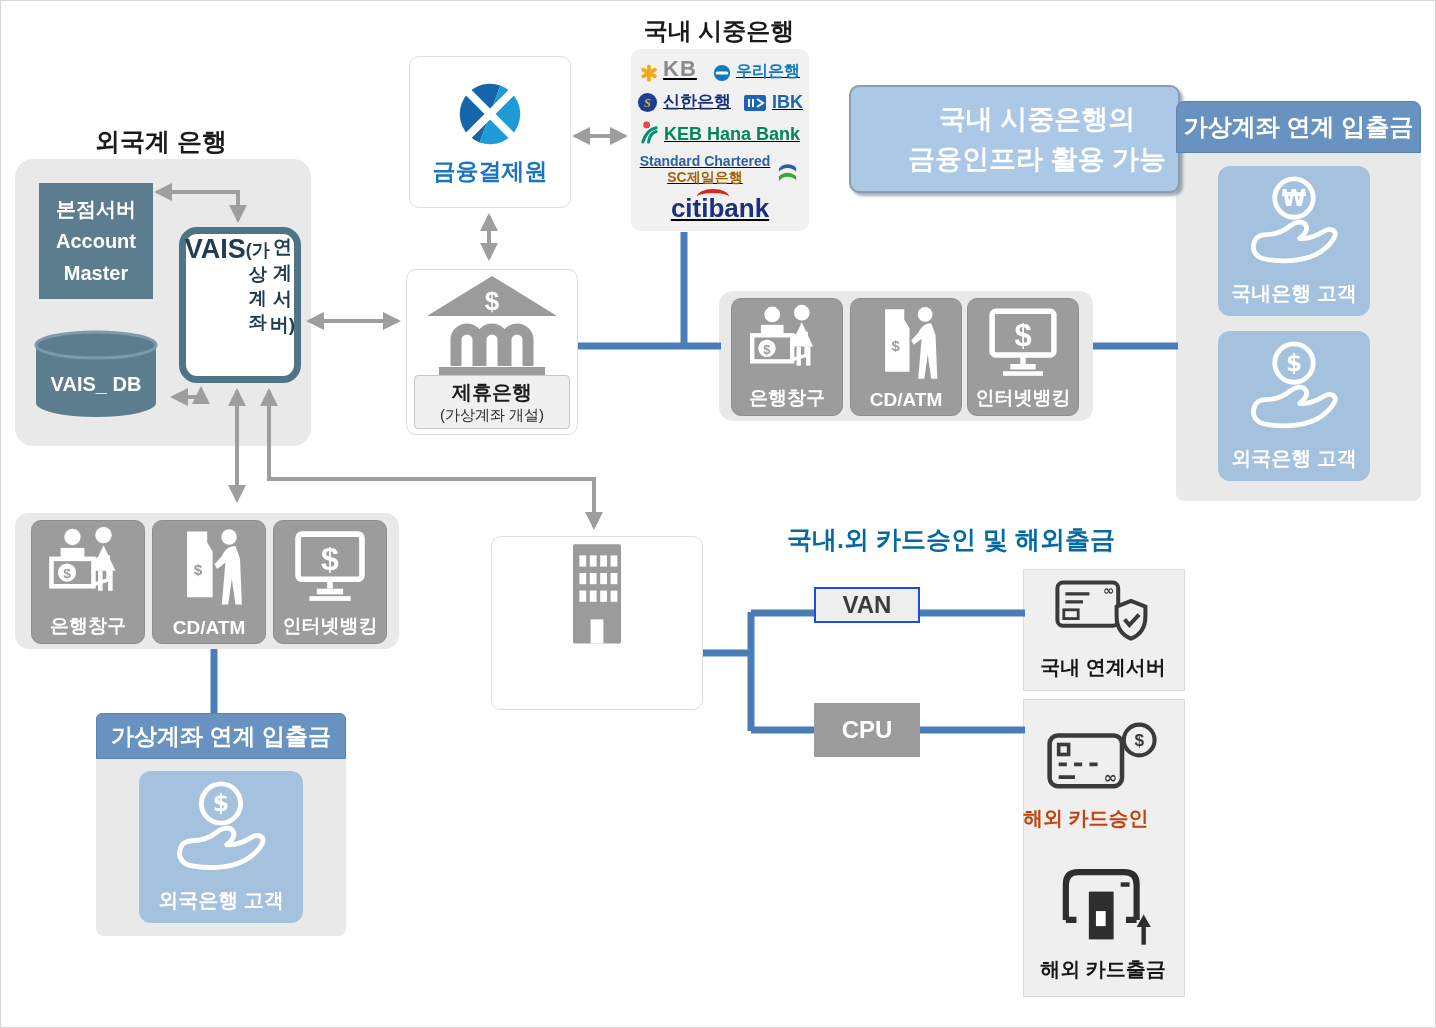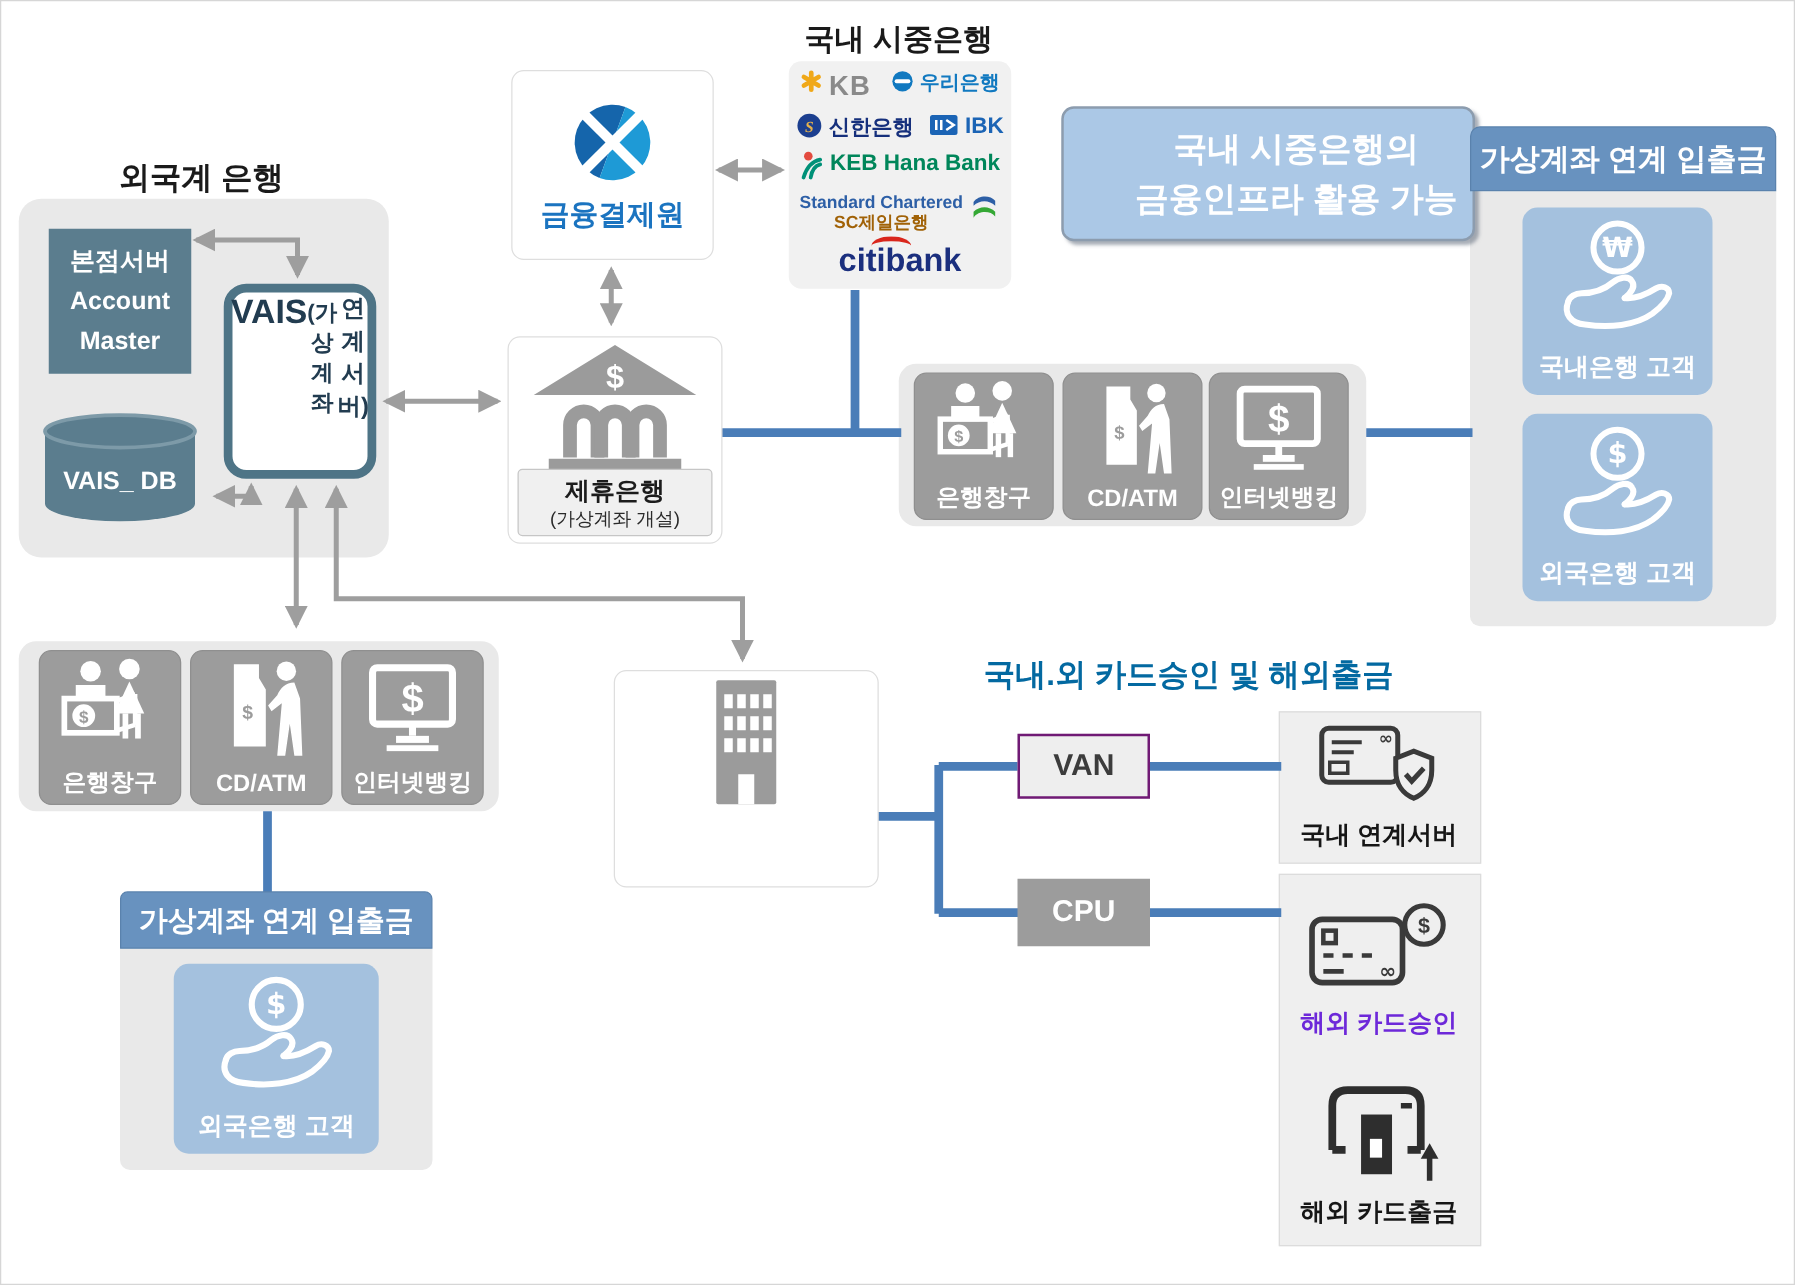--- a/index.html
+++ b/index.html
@@ -15,21 +15,21 @@
   .slate{background:#5b7d8e;color:#fff;text-align:center;font-weight:bold;}
   .tile{background:#9c9c9c;border:1px solid #8f8f8f;border-radius:10px;}
   .tile .lbl{position:absolute;left:0;right:0;bottom:4px;text-align:center;color:#fff;font-weight:bold;font-size:19px;}
   .btile{background:#a4c1de;border-radius:12px;}
   .btile .lbl{position:absolute;left:0;right:0;bottom:9px;text-align:center;color:#fff;font-weight:bold;font-size:20px;}
   .lblbox{position:absolute;background:#f0f0f0;border:1px solid #c6c6c6;border-radius:4px;text-align:center;box-sizing:border-box;}
   .vais-box{background:#fff;border:7px solid #4e7486;border-radius:18px;box-sizing:border-box;text-align:center;color:#223c50;}
   .callout{background:#abc8e6;border:2px solid #8c9cae;border-radius:10px;box-shadow:3px 3px 3px rgba(110,120,135,.6);
            color:#fff;font-weight:bold;font-size:27px;line-height:1.5;text-align:center;display:flex;flex-direction:column;justify-content:center;padding-left:45px;}
   .wires{position:absolute;left:0;top:0;z-index:2;pointer-events:none;}
-  .bankrow{display:flex;align-items:flex-start;justify-content:center;gap:5px;}
+  .bankrow{display:flex;align-items:flex-end;justify-content:center;gap:5px;text-decoration:underline;}
   .citi{position:relative;font-weight:bold;font-size:26px;color:#1b2f7e;}
   .citi-arc{position:absolute;left:26px;top:-4px;width:32px;height:12px;border-top:4px solid #d9261c;border-radius:50% 50% 0 0;}
   .ctr{display:flex;align-items:center;justify-content:center;}
 </style>
 </head>
 <body>
 
 <div id="stage">
 
   <div class="abs panel z1" style="left:14px;top:158px;width:296px;height:287px;"></div>
@@ -303,21 +303,21 @@
           <rect x="46" y="62" width="8.5" height="14"></rect>
           <rect x="59" y="62" width="8.5" height="14"></rect>
           <rect x="72" y="62" width="8.5" height="14"></rect>
         <rect x="47" y="98" width="16" height="30"></rect>
       </g>
     </svg>
   </div>
 
   <div class="abs z3 blue-title" style="left:772px;top:522px;width:356px;font-size:25px;">국내.외 카드승인 및 해외출금</div>
 
-  <div class="abs z3 ctr" style="left:813px;top:586px;width:106px;height:52px;background:#eeeeee;border:2px solid #701a75;box-sizing:border-box;font-size:24px;font-weight:bold;color:#3c3c3c;">VAN</div>
+  <div class="abs z3 ctr" style="left:813px;top:586px;width:106px;height:36px;background:#eeeeee;border:2px solid #1d4ed8;box-sizing:border-box;font-size:24px;font-weight:bold;color:#3c3c3c;">VAN</div>
 
   <div class="abs z3 ctr" style="left:813px;top:702px;width:106px;height:54px;background:#9c9c9c;font-size:24px;font-weight:bold;color:#fff;">CPU</div>
 
   <div class="abs z3" style="left:1022px;top:568px;width:160px;height:120px;">
     <svg width="124" height="80" viewBox="0 0 130 100" style="display:block;margin:4px auto 0;">
       <rect x="8" y="12" width="76" height="54" rx="7" fill="none" stroke="#3a3a3a" stroke-width="5"></rect>
       <path d="M18,26 h30 M18,36 h22" stroke="#3a3a3a" stroke-width="4" fill="none"></path>
       <rect x="16" y="46" width="18" height="11" fill="none" stroke="#3a3a3a" stroke-width="3.5"></rect>
       <text x="72" y="28" text-anchor="middle" font-size="17" font-weight="bold" fill="#3a3a3a" font-family="DejaVu Sans, sans-serif">∞</text>
       <path d="M82,42 l18,-7 18,7 v12 c0,15 -8,24 -18,28 c-10,-4 -18,-13 -18,-28 z" fill="#efefef" stroke="#3a3a3a" stroke-width="5"></path>
@@ -328,21 +328,21 @@
 
   <div class="abs z3" style="left:1022px;top:698px;width:160px;height:296px;">
     <svg width="122" height="76" viewBox="0 0 130 84" style="display:block;margin:22px auto 0;">
       <rect x="6" y="16" width="80" height="56" rx="9" fill="none" stroke="#3a3a3a" stroke-width="5"></rect>
       <rect x="16" y="26" width="11" height="11" fill="none" stroke="#3a3a3a" stroke-width="4"></rect>
       <path d="M16,48 h9 M33,48 h9 M50,48 h9 M16,62 h18" stroke="#3a3a3a" stroke-width="4" fill="none"></path>
       <text x="73" y="68" text-anchor="middle" font-size="18" font-weight="bold" fill="#3a3a3a" font-family="DejaVu Sans, sans-serif">∞</text>
       <circle cx="105" cy="21" r="17" fill="#efefef" stroke="#3a3a3a" stroke-width="4.5"></circle>
       <text x="105" y="28" text-anchor="middle" font-size="19" font-weight="bold" fill="#3a3a3a" font-family="Liberation Sans, sans-serif">$</text>
     </svg>
-    <div style="text-align:center;margin-top:8px;font-size:20px;font-weight:bold;color:#6d28d9;">해외 카드승인</div>
+    <div style="text-align:left;margin-top:8px;font-size:20px;font-weight:bold;color:#c2410c;">해외 카드승인</div>
     <svg width="112" height="92" viewBox="0 0 120 104" style="display:block;margin:26px auto 0;">
       <path d="M18,70 v-40 q0,-14 14,-14 h52 q14,0 14,14 v40" fill="none" stroke="#2e2e2e" stroke-width="7"></path>
       <path d="M18,70 h12 M98,70 h-12" stroke="#2e2e2e" stroke-width="7"></path>
       <path d="M80,30 h10" stroke="#2e2e2e" stroke-width="5"></path>
       <rect x="44" y="38" width="28" height="54" fill="#2e2e2e"></rect>
       <rect x="52" y="60" width="11" height="17" fill="#fff"></rect>
       <path d="M106,98 V76" stroke="#2e2e2e" stroke-width="5" fill="none"></path>
       <polygon points="106,64 98,78 114,78" fill="#2e2e2e"></polygon>
     </svg>
     <div style="text-align:center;margin-top:6px;font-size:20px;font-weight:bold;color:#161616;">해외 카드출금</div>

